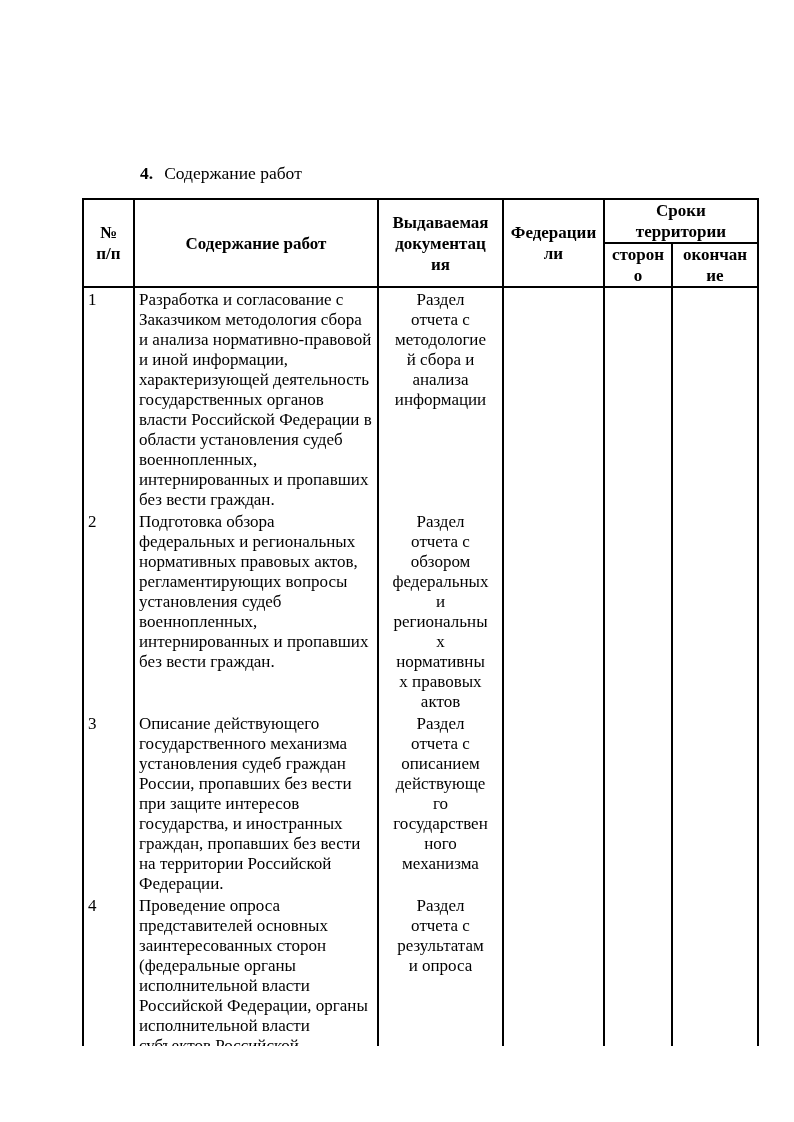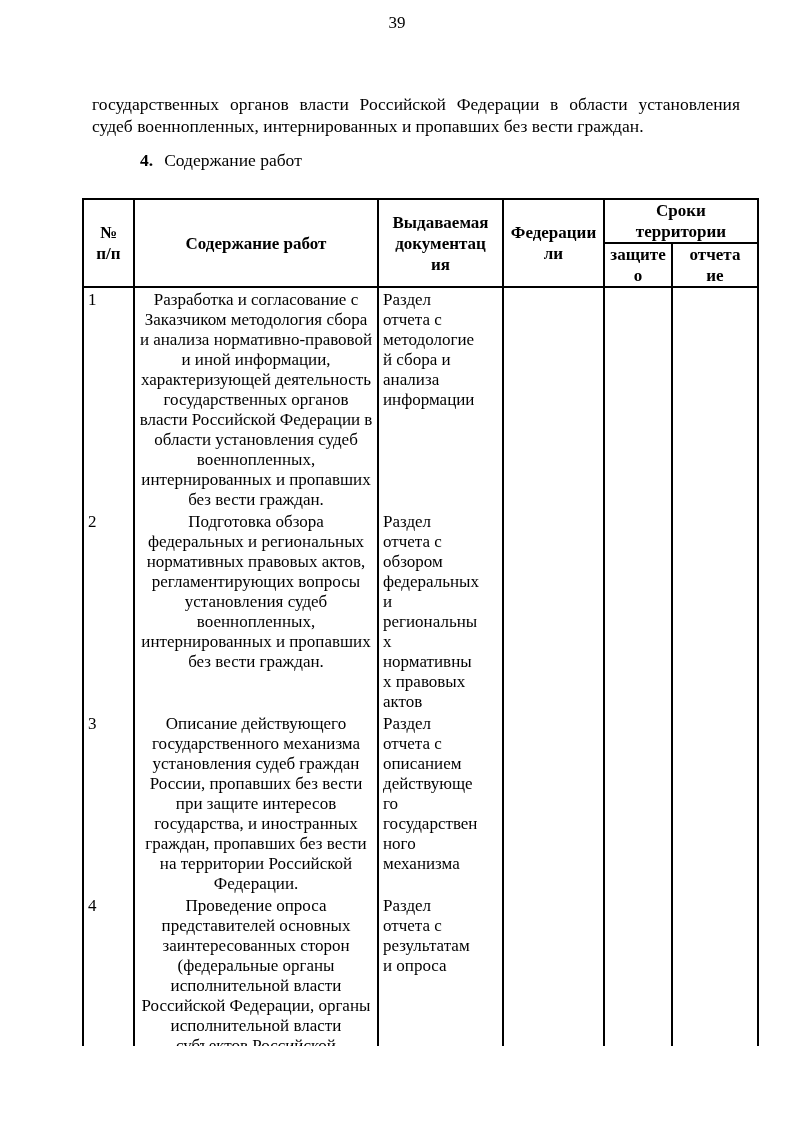--- a/index.html
+++ b/index.html
@@ -22,21 +22,21 @@
   .intro {
     position: absolute;
     top: 93px; left: 92px;
     width: 648px;
     font-size: 17.5px;
     line-height: 22px;
     text-align: justify;
   }
   .heading {
     position: absolute;
-    top: 149px; left: 140px;
+    top: 162px; left: 140px;
     font-size: 17.5px;
     line-height: 22px;
   }
   .heading .hnum { font-weight: bold; margin-right: 11px; }
   .table-clip {
     position: absolute;
     top: 198px; left: 82px;
     width: 679px; height: 848px;
     overflow: hidden;
   }
@@ -64,34 +64,32 @@
     border-top: none;
     border-bottom: none;
     vertical-align: top;
     font-size: 17px;
     line-height: 20px;
     padding: 2px 4px 0 4px;
     white-space: pre-line;
     overflow-wrap: break-word;
   }
   td.cell-num { padding-left: 5px; text-align: left; }
-  td.cell-content { text-align: center; padding: 2px 5px 0 6px; }
-  td.cell-docs { }
+  td.cell-content { text-align: left; padding: 2px 5px 0 6px; }
+  td.cell-docs { text-align: center; }
   tr.row-1 { height: 222px; }
   tr.row-2 { height: 196px; }
   tr.row-3 { height: 178px; }
 </style>
 </head>
 <body>
 
 <div class="page">
 
-  <div class="page-number">39</div>
-
-  <div class="intro">государственных органов власти Российской Федерации в области установления судеб военнопленных, интернированных и пропавших без вести граждан.</div>
+
 
   <div class="heading">
     <span class="hnum">4.</span><span>Содержание работ</span>
   </div>
 
   <div class="table-clip">
     <table class="works">
       <colgroup>
         <col style="width:51px">
         <col style="width:244px">
@@ -107,23 +105,23 @@
           <th rowspan="2">Содержание работ</th>
           <th rowspan="2">Выдаваемая
 документац
 ия</th>
           <th rowspan="2">Федерации
 ли</th>
           <th colspan="2">Сроки
 территории</th>
         </tr>
         <tr class="head-row-2">
-          <th>защите
+          <th>сторон
 о</th>
-          <th>отчета
+          <th>окончан
 ие</th>
         </tr>
       </thead>
       <tbody>
         <tr class="row-1">
           <td class="cell-num">1</td>
           <td class="cell-content">Разработка и согласование с
 Заказчиком методология сбора
 и анализа нормативно-правовой
 и иной информации,

